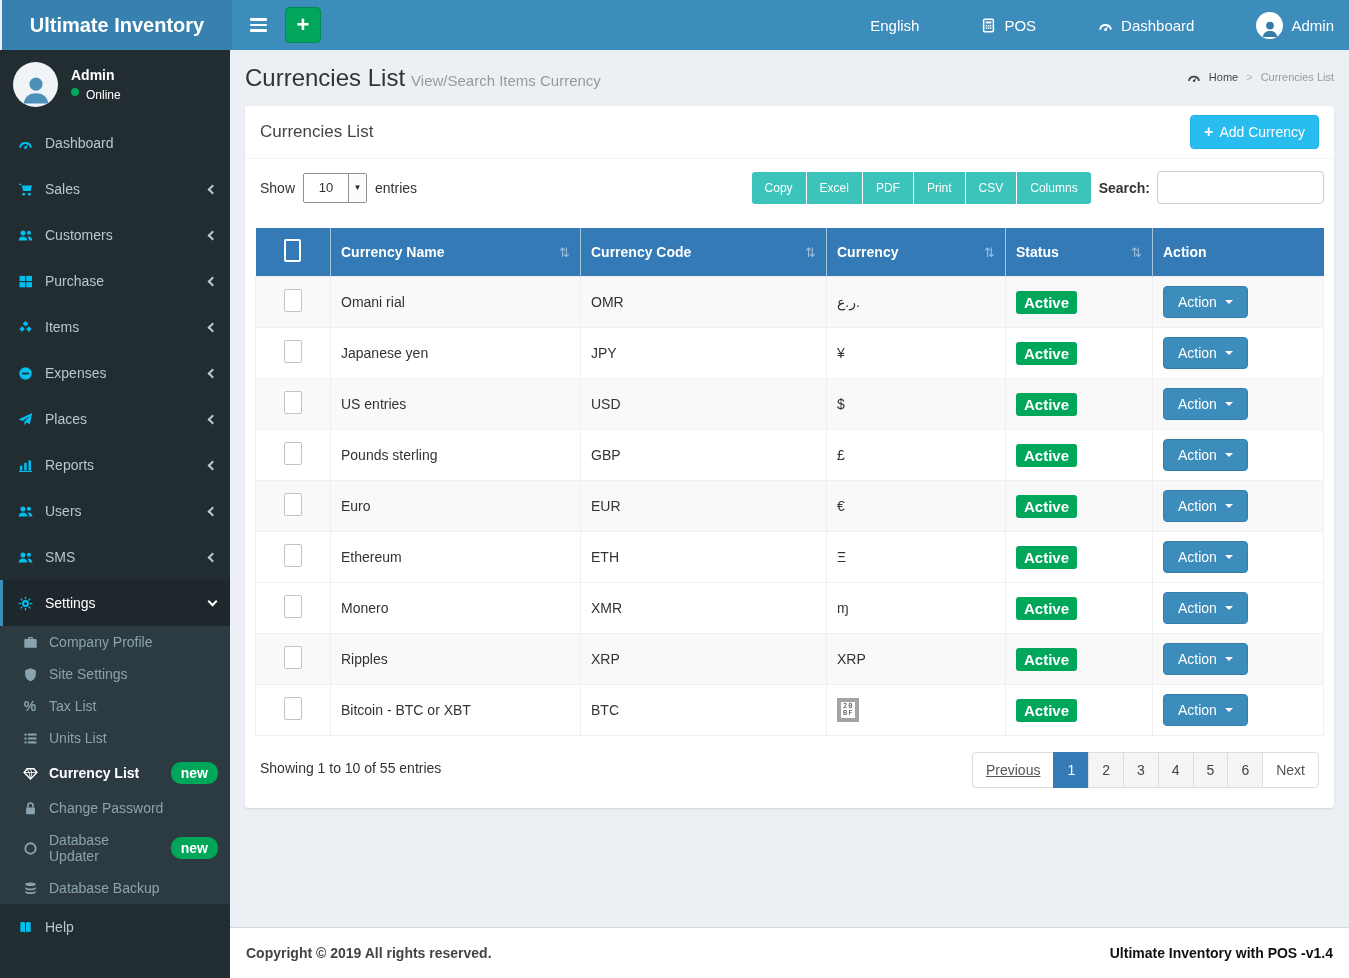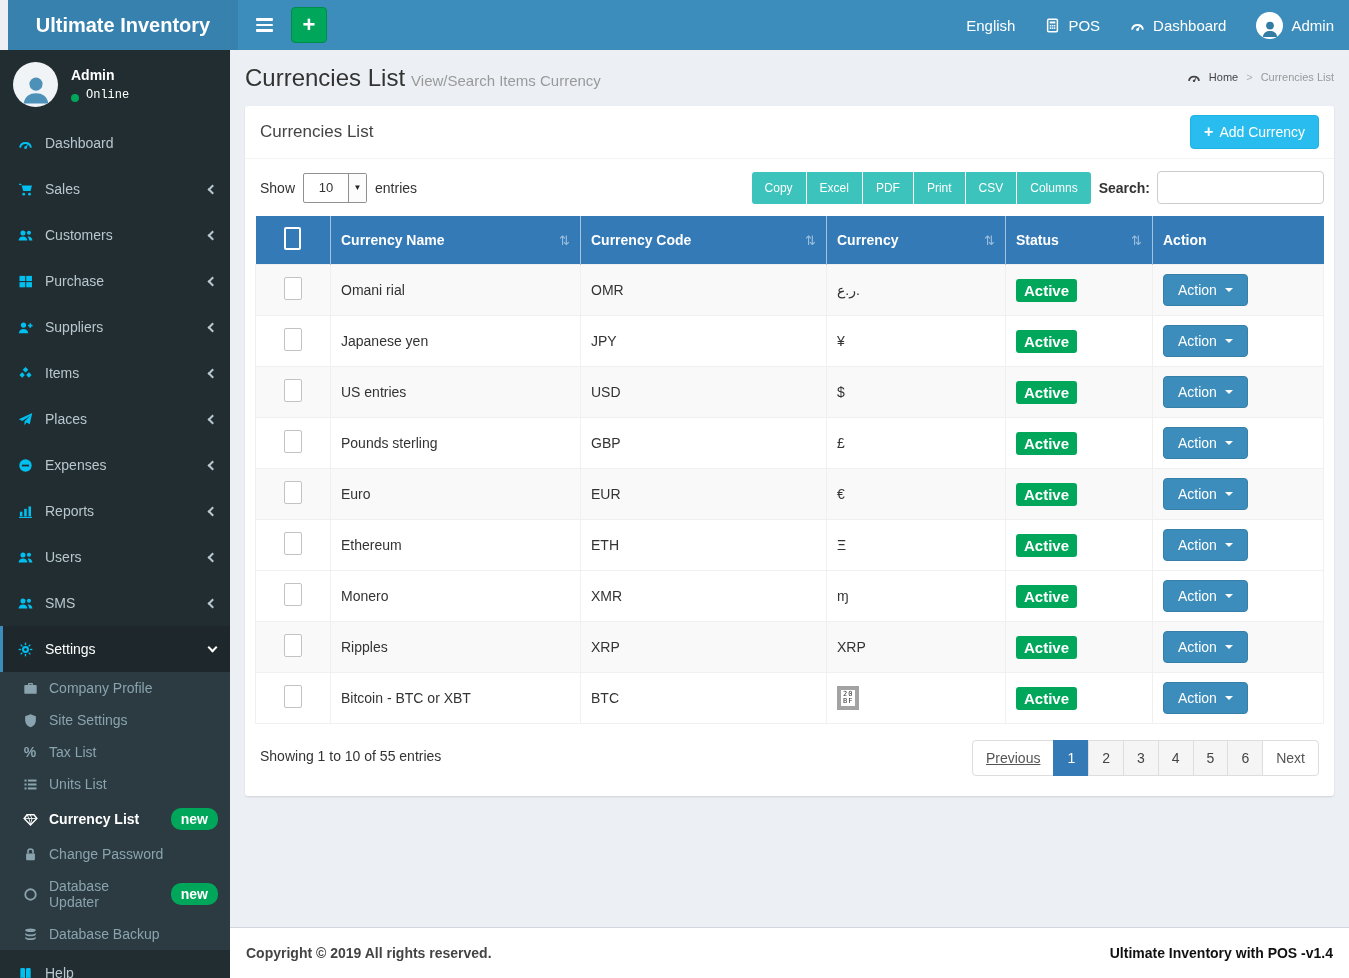--- a/index.html
+++ b/index.html
@@ -1,37 +1,37 @@
 <!DOCTYPE html>
 <html><head>
 <meta charset="utf-8">
 <style>
   * { box-sizing: border-box; margin: 0; padding: 0; }
   html,body { width:1349px; height:978px; overflow:hidden; }
   body { font-family:"Liberation Sans", sans-serif; background:#ecf0f5; position:relative; color:#333; }
 
   
-  .topbar { position:absolute; top:0; left:8px; right:0; height:50px; background:#3c8dbc; display:flex; z-index:20; }
+  .topbar { position:absolute; top:0; left:2px; right:0; height:50px; background:#3c8dbc; display:flex; z-index:20; }
   .logo { width:230px; height:50px; background:#3781af; color:#fff; font-size:20px; font-weight:bold; display:flex; align-items:center; justify-content:center; flex:none; }
   .nav-left { display:flex; align-items:center; gap:12px; padding-left:12px; }
   .hamburger { display:flex; flex-direction:column; gap:3px; cursor:pointer; padding:6px; }
   .hamburger span { width:17px; height:2.5px; background:#fff; border-radius:1px; }
   .quick-add { width:36px; height:36px; background:#00a65a; border:1px solid #008d4c; border-radius:4px; color:#fff; font-size:22px; font-weight:bold; display:flex; align-items:center; justify-content:center; cursor:pointer; line-height:1; }
-  .nav-right { margin-left:auto; display:flex; align-items:stretch; color:#fff; font-size:15px; }
+  .nav-right { margin-left:auto; display:flex; align-items:stretch; color:#fff; font-size:15px;gap:32px; }
   .nav-item { display:flex; align-items:center; gap:8px; padding:0 15px; cursor:pointer; }
   .nav-avatar { width:27px; height:27px; border-radius:50%; background:#fff; overflow:hidden; display:flex; align-items:flex-end; justify-content:center; }
   .nav-avatar .ic { width:20px; height:20px; color:#357ca5; }
 
   
   .sidebar { position:absolute; top:50px; left:0; bottom:0; width:230px; background:#222d32; z-index:10; }
   .user-panel { display:flex; gap:13px; padding:12px 10px 13px 13px; align-items:center; }
   .avatar-lg { width:45px; height:45px; border-radius:50%; background:#f1f4f7; overflow:hidden; display:flex; align-items:flex-end; justify-content:center; flex:none; }
   .avatar-lg .ic { width:34px; height:34px; color:#4d90b8; }
   .user-name { color:#fff; font-weight:bold; font-size:14px; margin-bottom:5px; }
-  .user-status { color:#fff; font-size:12px; display:flex; align-items:flex-end; gap:7px;font-family:Liberation Mono, monospace; }
+  .user-status { color:#fff; font-size:12px; display:flex; align-items:flex-start; gap:7px; }
   .dot { width:8px; height:8px; border-radius:50%; background:#00a65a; display:inline-block; }
 
   .menu { list-style:none; }
   .menu-item { display:flex; align-items:center; gap:10px; padding:15px 14px 15px 13px; font-size:14px; color:#b8c7ce; border-left:3px solid transparent; cursor:pointer; }
   .menu-item .mi-ic { width:19px; display:flex; justify-content:center; color:#00c0ef; flex:none; }
   .menu-item.active { background:#1e282c; border-left-color:#3c8dbc; color:#fff; }
   .chev { width:7px; height:7px; border-left:2px solid #b8c7ce; border-bottom:2px solid #b8c7ce; transform:rotate(45deg); margin-left:auto; flex:none; }
   .chev.down { transform:rotate(-45deg); border-color:#fff; margin-top:-3px; }
   .submenu { list-style:none; background:#2c3b41; }
   .submenu-item { display:flex; align-items:center; gap:10px; padding:8px 12px 8px 21px; font-size:14px; color:#8aa4af; cursor:pointer; }
@@ -51,21 +51,21 @@
   .breadcrumb .ic { width:14px; height:14px; color:#444; }
   .crumb-sep { color:#b0b0b0; }
   .crumb-current { color:#999; }
 
   .box { background:#fff; border-radius:3px; margin:8px 15px 0; box-shadow:0 1px 2px rgba(0,0,0,.12); }
   .box-header { display:flex; justify-content:space-between; align-items:center; padding:9px 15px; border-bottom:1px solid #f4f4f4; }
   .box-title { font-size:17px; color:#444; }
   .btn-add { background:#29bdef; border:1px solid #1fb2e5; color:#fff; font-size:14px; padding:8px 13px; border-radius:4px; display:flex; align-items:center; gap:6px; cursor:pointer; }
   .btn-add b { font-size:16px; line-height:1; }
 
-  .controls { display:flex; align-items:center; padding:12px 10px 12px; }
+  .controls { display:flex; align-items:center; padding:12px 10px 24px; }
   .show-group { display:flex; align-items:center; gap:8px; font-size:14px; padding-left:5px; }
   .sel { width:64px; height:30px; background:#fff; border:1px solid #919191; border-radius:2px; display:flex; cursor:pointer; }
   .sel-val { flex:1; display:flex; align-items:center; justify-content:center; font-size:13px; }
   .sel-btn { width:18px; border-left:1px solid #919191; background:#fcfcfc; display:flex; align-items:center; justify-content:center; font-size:8px; color:#222; }
   .export-group { margin-left:auto; display:flex; }
   .btn-export { background:#3cc3bb; color:#fff; border:none; border-right:1px solid #fff; font-size:12px; padding:9px 13px; cursor:pointer; }
   .btn-export:first-child { border-radius:3px 0 0 3px; }
   .btn-export:last-child { border-right:none; border-radius:0 3px 3px 0; }
   .search-group { display:flex; align-items:center; gap:7px; font-size:14px; font-weight:bold; color:#333; margin-left:8px; }
   .search-input { width:167px; height:33px; border:1px solid #ccc; border-radius:4px; padding:0 8px; font-size:14px; font-family:inherit; }
@@ -315,57 +315,46 @@
             </svg>
           </span>
           <span>Purchase</span>
           <span class="chev"></span>
         </div>
       </li>
       <li>
         <div class="menu-item">
           <span class="mi-ic">
             <svg class="ic">
-              <use href="#i-user-plus"></use>
-            </svg>
-          </span>
-          <span>Suppliers</span>
-          <span class="chev"></span>
-        </div>
-      </li>
-      <li>
-        <div class="menu-item">
-          <span class="mi-ic">
-            <svg class="ic">
               <use href="#i-cubes"></use>
             </svg>
           </span>
           <span>Items</span>
           <span class="chev"></span>
         </div>
       </li>
       <li>
         <div class="menu-item">
           <span class="mi-ic">
             <svg class="ic">
+              <use href="#i-minus-circle"></use>
+            </svg>
+          </span>
+          <span>Expenses</span>
+          <span class="chev"></span>
+        </div>
+      </li>
+      <li>
+        <div class="menu-item">
+          <span class="mi-ic">
+            <svg class="ic">
               <use href="#i-paper-plane"></use>
             </svg>
           </span>
           <span>Places</span>
-          <span class="chev"></span>
-        </div>
-      </li>
-      <li>
-        <div class="menu-item">
-          <span class="mi-ic">
-            <svg class="ic">
-              <use href="#i-minus-circle"></use>
-            </svg>
-          </span>
-          <span>Expenses</span>
           <span class="chev"></span>
         </div>
       </li>
       <li>
         <div class="menu-item">
           <span class="mi-ic">
             <svg class="ic">
               <use href="#i-bar-chart"></use>
             </svg>
           </span>

